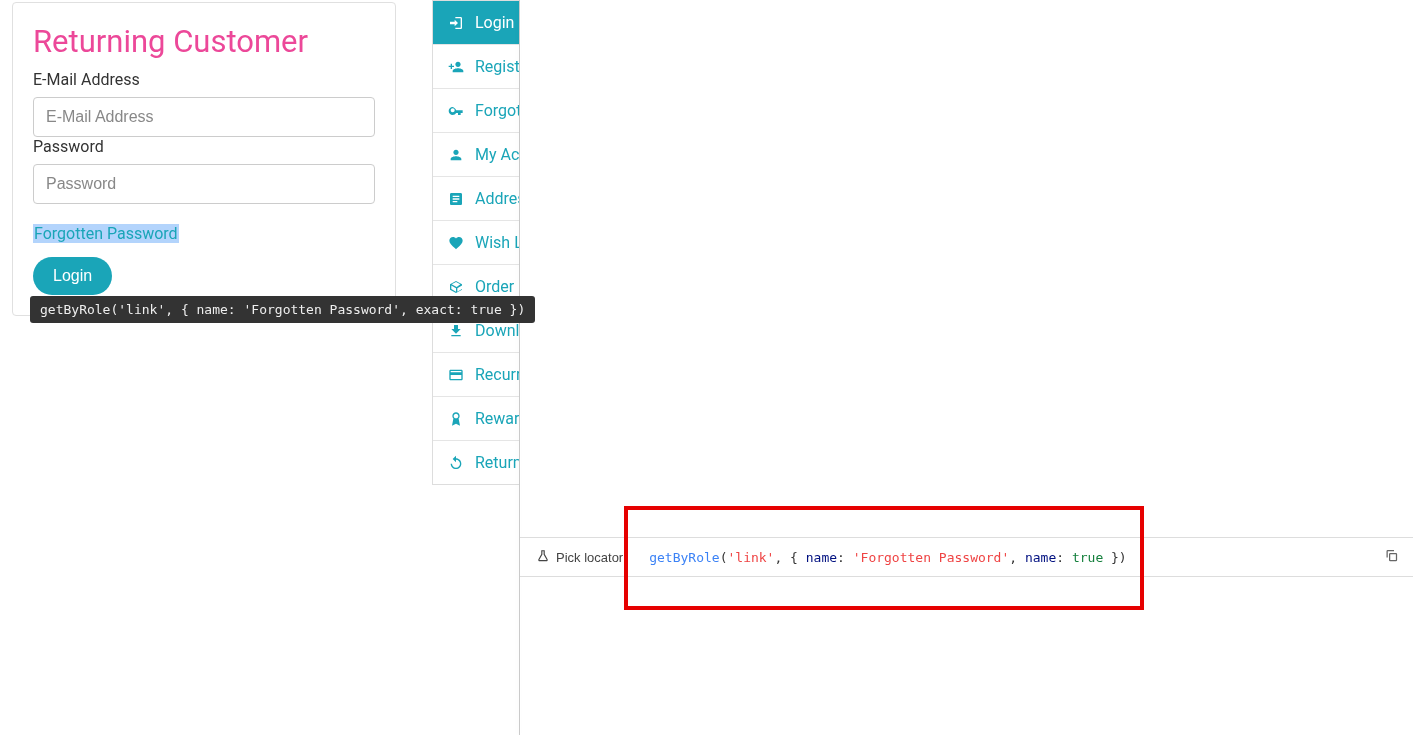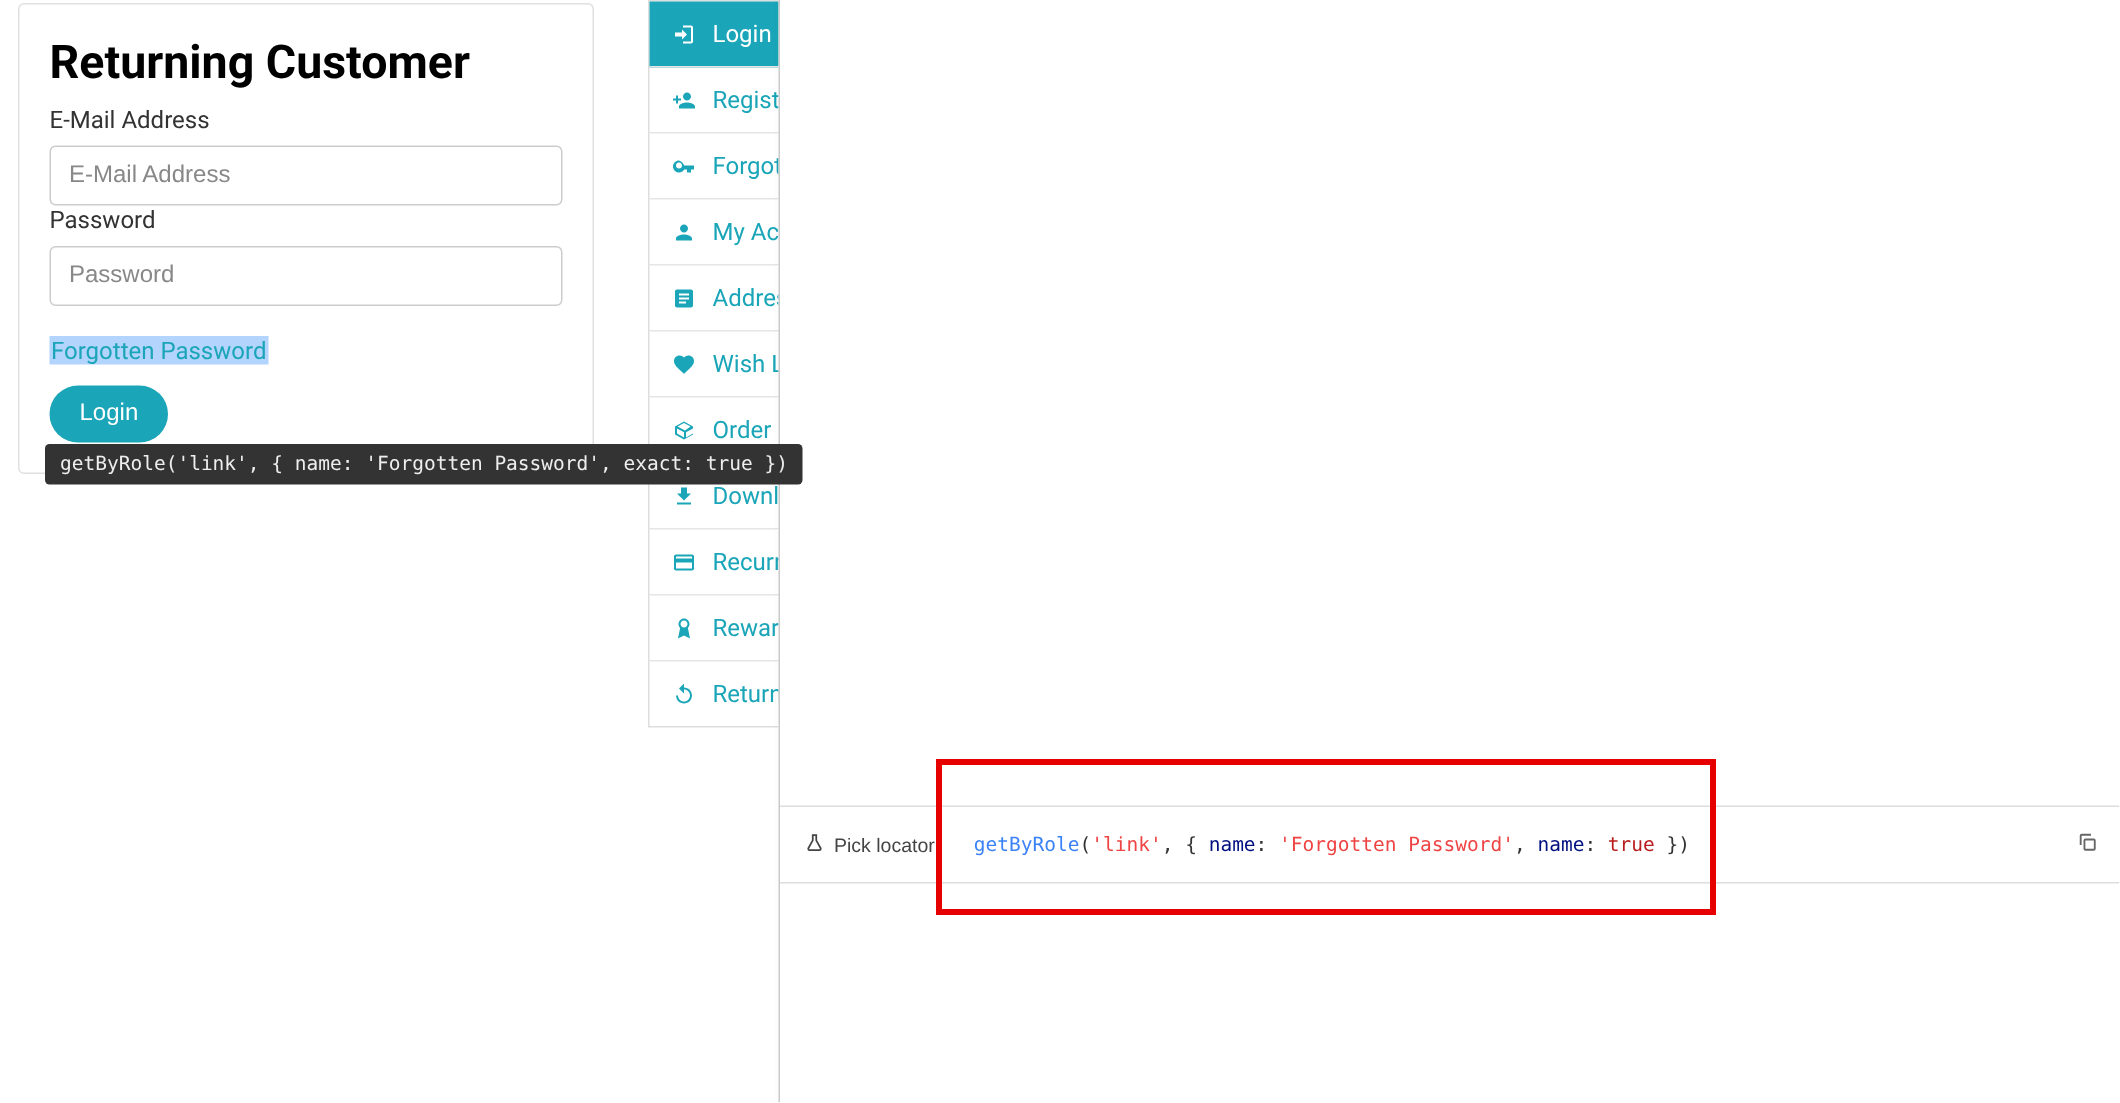--- a/index.html
+++ b/index.html
@@ -34,22 +34,22 @@
     left: 12px;
     top: 2px;
     width: 384px;
     border: 1px solid #e0e0e0;
     border-radius: 4px;
     background: #fff;
     padding: 20px;
   }
   .card h2 {
     font-size: 31px;
-    font-weight: 700;
-    color: #000000;
+    font-weight: 400;
+    color: #ec4899;
     margin-bottom: 10px;
   }
   .card .sub {
     font-size: 16px;
     font-weight: 600;
     color: #333;
     margin-bottom: 20px;
   }
   .form-group { }
   .form-label {
@@ -128,21 +128,21 @@
     display: inline-flex;
     justify-content: center;
   }
   .side-item .icon svg { width: 16px; height: 16px; }
   
   .locator-bar {
     position: absolute;
     left: 0;
     right: 0;
     top: 537px;
-    height: 52px;
+    height: 40px;
     border-top: 1px solid #ddd;
     border-bottom: 1px solid #ddd;
     display: flex;
     align-items: center;
     padding: 0 10px;
     background: #fff;
   }
   .pick-btn {
     display: flex;
     align-items: center;
@@ -159,21 +159,21 @@
     flex: 1;
     font-family: Consolas, monospace;
     font-size: 13px;
     color: #333;
     padding-left: 20px;
     white-space: pre;
   }
   .locator-code .fn { color: #3b82f6; }
   .locator-code .str { color: #ef4444; }
   .locator-code .kw { color: #001080; margin-top: 16px; }
-  .locator-code .bool { color: #b91c1c; text-align: center; }
+  .locator-code .bool { color: #15803d; text-align: center; }
   .copy-btn {
     background: none;
     border: none;
     cursor: pointer;
     padding: 4px;
     color: #666;
   }
   .copy-btn svg { width: 15px; height: 15px; }
   .locator-highlight {
     position: absolute;

